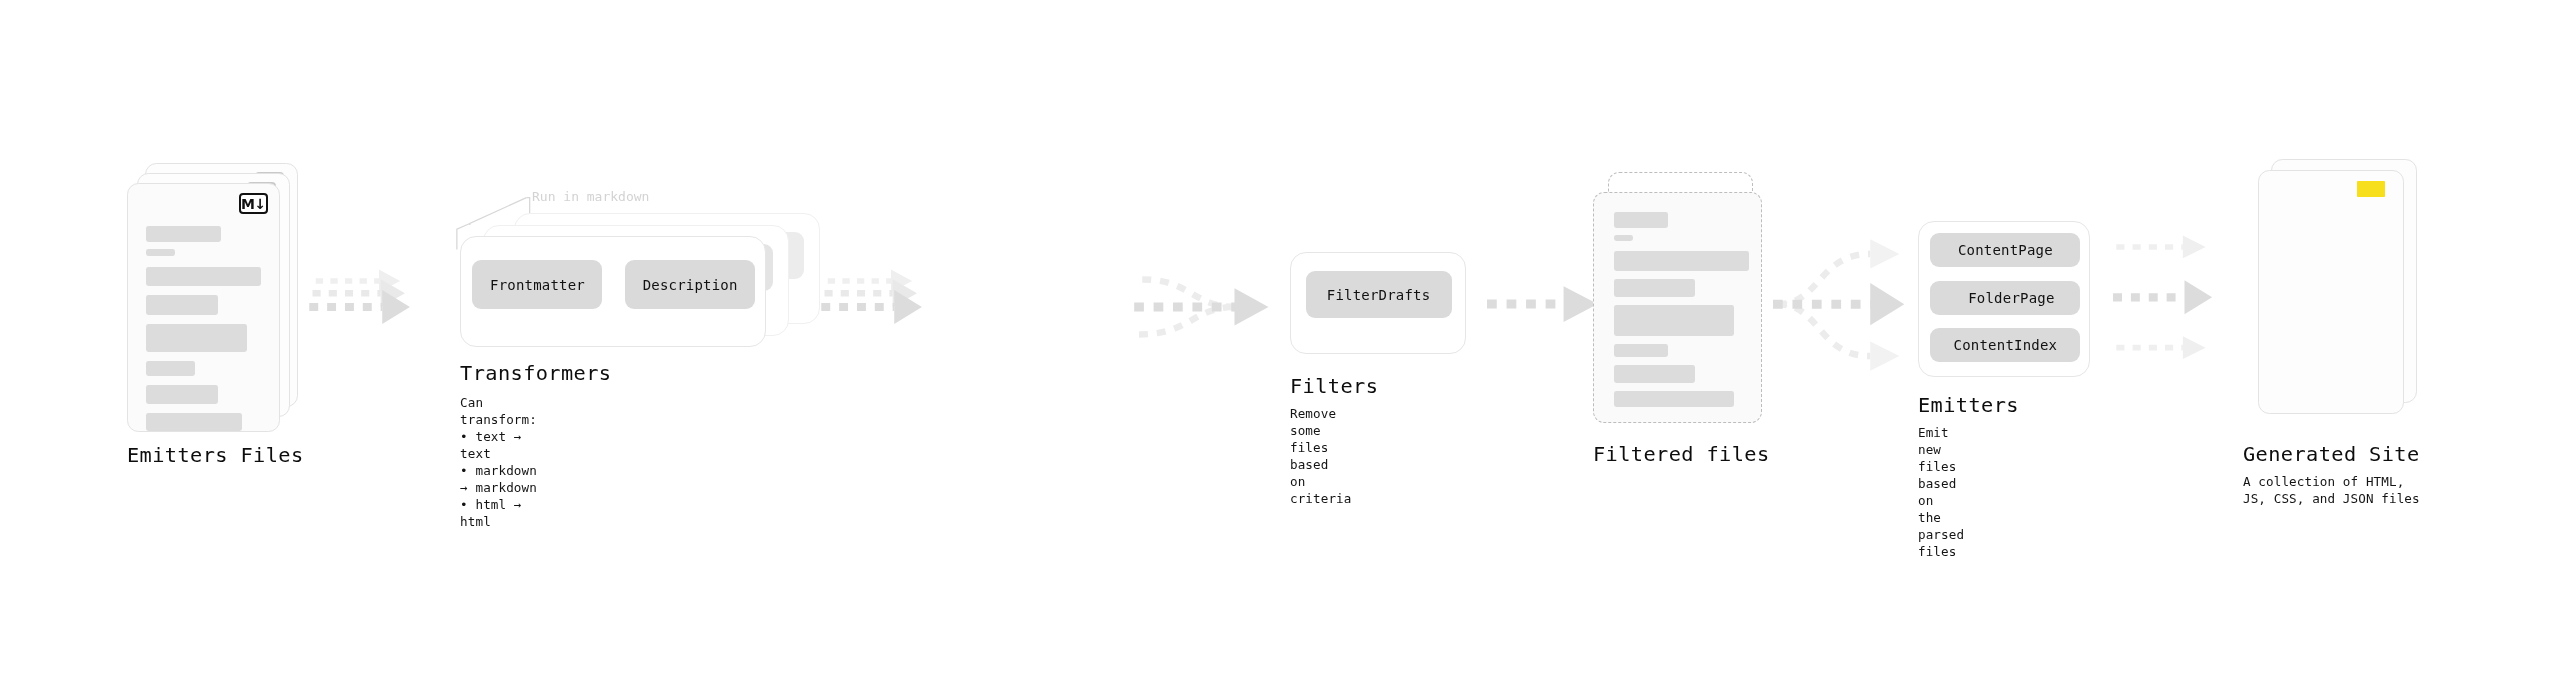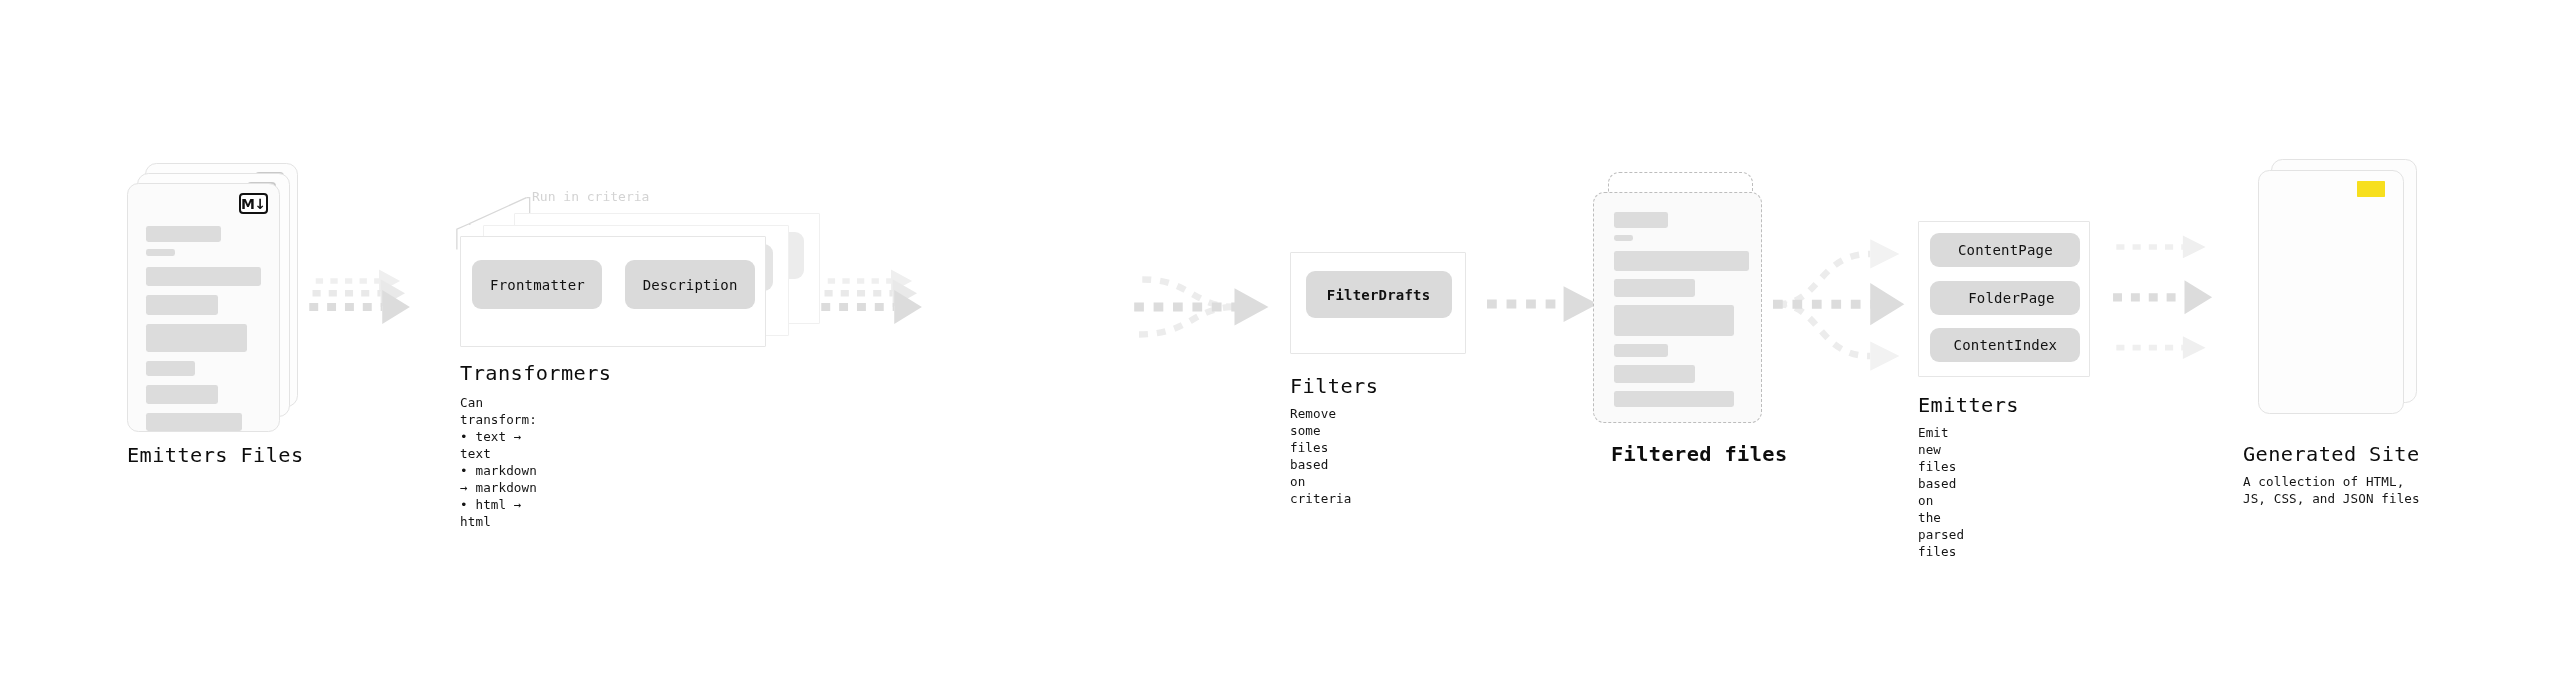--- a/index.html
+++ b/index.html
@@ -45,21 +45,21 @@
     font-family:"DejaVu Sans Mono","Liberation Mono",monospace;
   }
   .sub {
     font-size:12.6px; color:#141414; line-height:17px; letter-spacing:0.1px;
     font-family:"DejaVu Sans Mono","Liberation Mono",monospace;
     white-space:pre-line;
   }
 
   
   .group-box {
-    position:absolute; border:1.2px solid #e6e6e6; border-radius:1px;
+    position:absolute; border:1.2px solid #e6e6e6; border-radius:16px;
     background:#ffffff;
   }
   .group-box.faint { border-color:#f0f0f0; }
 
   .chip {
     position:absolute;
     background:#dadada; border-radius:9px;
     display:flex; align-items:center; justify-content:center;
     font-family:"DejaVu Sans Mono","Liberation Mono",monospace;
     font-size:14px; color:#111; letter-spacing:0.2px; white-space:nowrap;
@@ -113,21 +113,21 @@
     <line x1="8" y1="16" x2="86" y2="16" stroke="#efefef" stroke-width="7" stroke-dasharray="9 9"></line>
     <polygon points="86,2 112,16 86,30" fill="#efefef"></polygon>
     <line x1="4" y1="31" x2="88" y2="31" stroke="#e9e9e9" stroke-width="8" stroke-dasharray="10 10"></line>
     <polygon points="88,14 118,31 88,48" fill="#e9e9e9"></polygon>
     <line x1="0" y1="48" x2="90" y2="48" stroke="#dcdcdc" stroke-width="10" stroke-dasharray="11 11"></line>
     <polygon points="90,27 124,48 90,69" fill="#dcdcdc"></polygon>
   </svg>
 
   <div class="stage" style="left:452px; top:189px;">
 
-    <div class="parallel-label" style="left:80px; top:0px;">Run in criteria</div>
+    <div class="parallel-label" style="left:80px; top:0px;">Run in markdown</div>
 
     <svg style="left:0px; top:6.5px; width:89px; height:55px;" viewBox="0 0 110 68" width="89" height="55">
       <path d="M 92 2 L 96 2 L 96 28" stroke="#d8d8d8" stroke-width="1.6" fill="none"></path>
       <path d="M 92 2 L 22 34 L 22 36" stroke="#d8d8d8" stroke-width="1.6" fill="none"></path>
       <path d="M 22 34 L 6 41 L 6 66" stroke="#d8d8d8" stroke-width="1.6" fill="none"></path>
     </svg>
 
     <div class="group-box faint" style="left:62px; top:24.4px; width:306px; height:111px;">
       <div class="chip ghost2" style="left:19.5px; top:18px; width:120px; height:47px;"></div>
       <div class="chip ghost2" style="left:169px; top:18px; width:120px; height:47px;"></div>
@@ -171,21 +171,21 @@
 
   <svg style="left:1134px; top:260px; width:146px; height:89px;" viewBox="0 0 180 110" width="146" height="89">
     <path d="M 10 24 C 70 24 72 58 126 58" stroke="#ececec" stroke-width="8" fill="none" stroke-dasharray="11 11"></path>
     <path d="M 6 92 C 70 92 72 58 126 58" stroke="#ececec" stroke-width="8" fill="none" stroke-dasharray="11 11"></path>
     <line x1="0" y1="58" x2="126" y2="58" stroke="#dcdcdc" stroke-width="11" stroke-dasharray="12 12"></line>
     <polygon points="124,35 166,58 124,81" fill="#dcdcdc"></polygon>
   </svg>
 
   <div class="stage" style="left:1290px; top:252px;">
     <div class="group-box" style="left:0px; top:0px; width:176px; height:102px;">
-      <div class="chip" style="left:14.6px; top:18px; width:146px; height:47px;font-weight:bold;">FilterDrafts</div>
+      <div class="chip" style="left:14.6px; top:18px; width:146px; height:47px;">FilterDrafts</div>
     </div>
     <div class="title" style="position:absolute; left:0px; top:122px;">Filters</div>
     <div class="sub" style="position:absolute; left:0px; top:153px;">Remove some files based
 on criteria</div>
   </div>
 
   <svg style="left:1487px; top:286px; width:114px; height:41px;" viewBox="0 0 140 50" width="114" height="41">
     <line x1="0" y1="22" x2="96" y2="22" stroke="#dcdcdc" stroke-width="11" stroke-dasharray="12 12"></line>
     <polygon points="94,0 136,22 94,44" fill="#dcdcdc"></polygon>
   </svg>
@@ -199,21 +199,21 @@
           <div class="bar" style="width:19.5px;  height:6.5px;  margin-bottom:9.8px;"></div>
           <div class="bar" style="width:135px; height:19.5px; margin-bottom:8.1px;"></div>
           <div class="bar" style="width:81px; height:18px; margin-bottom:8.1px;"></div>
           <div class="bar" style="width:120px; height:31px; margin-bottom:8.1px;"></div>
           <div class="bar" style="width:54px;  height:13px; margin-bottom:8.1px;"></div>
           <div class="bar" style="width:81px; height:18px; margin-bottom:8.1px;"></div>
           <div class="bar" style="width:120px; height:16.3px;"></div>
         </div>
       </div>
     </div>
-    <div class="title" style="position:absolute; left:18px; top:270px;font-weight:bold;">Filtered files</div>
+    <div class="title" style="position:absolute; left:0px; top:270px;">Filtered files</div>
   </div>
 
   <svg style="left:1773px; top:236px; width:154px; height:138px;" viewBox="0 0 190 170" width="154" height="138">
     <path d="M 6 84 C 58 84 56 22 120 22" stroke="#ececec" stroke-width="8" fill="none" stroke-dasharray="11 11"></path>
     <polygon points="120,4 156,22 120,40" fill="#f2f2f2"></polygon>
     <path d="M 6 84 C 58 84 56 148 120 148" stroke="#ececec" stroke-width="8" fill="none" stroke-dasharray="11 11"></path>
     <polygon points="120,130 156,148 120,166" fill="#f2f2f2"></polygon>
     <line x1="0" y1="84" x2="122" y2="84" stroke="#dcdcdc" stroke-width="11" stroke-dasharray="12 12"></line>
     <polygon points="120,58 162,84 120,110" fill="#dcdcdc"></polygon>
   </svg>

